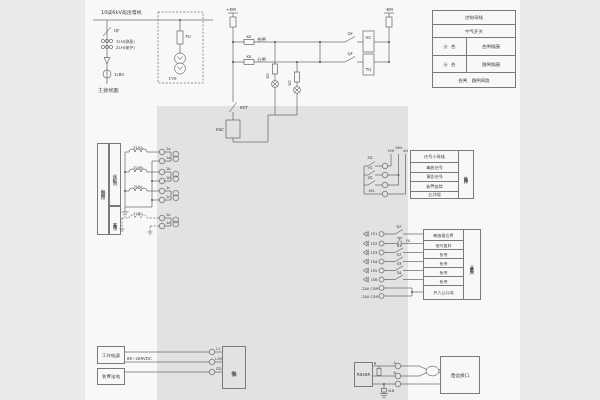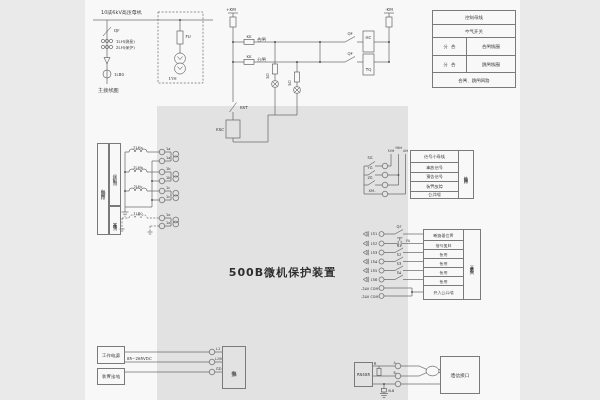--- a/index.html
+++ b/index.html
@@ -328,14 +328,13 @@
     <div class="cell vtext" style="flex:1;font-size:4.4px;letter-spacing:1px;">开关量输入</div>
   </div>
 
   <div class="box" style="left:97px;top:346px;width:28px;height:18px;font-size:4.5px;">工作电源</div>
   <div class="box" style="left:97px;top:368px;width:28px;height:17px;font-size:4.5px;">装置接地</div>
   <div class="box vtext" style="left:222px;top:346px;width:24px;height:43px;font-size:5px;">电源</div>
 
   <div class="box" style="left:354px;top:362px;width:19px;height:25px;font-size:4px;">RS485</div>
   <div class="box" style="left:440px;top:356px;width:40px;height:38px;font-size:4.8px;">通信接口</div>
 
-  <div id="title">500B微机保护装置</div>
 </div>
 
 </body></html>

